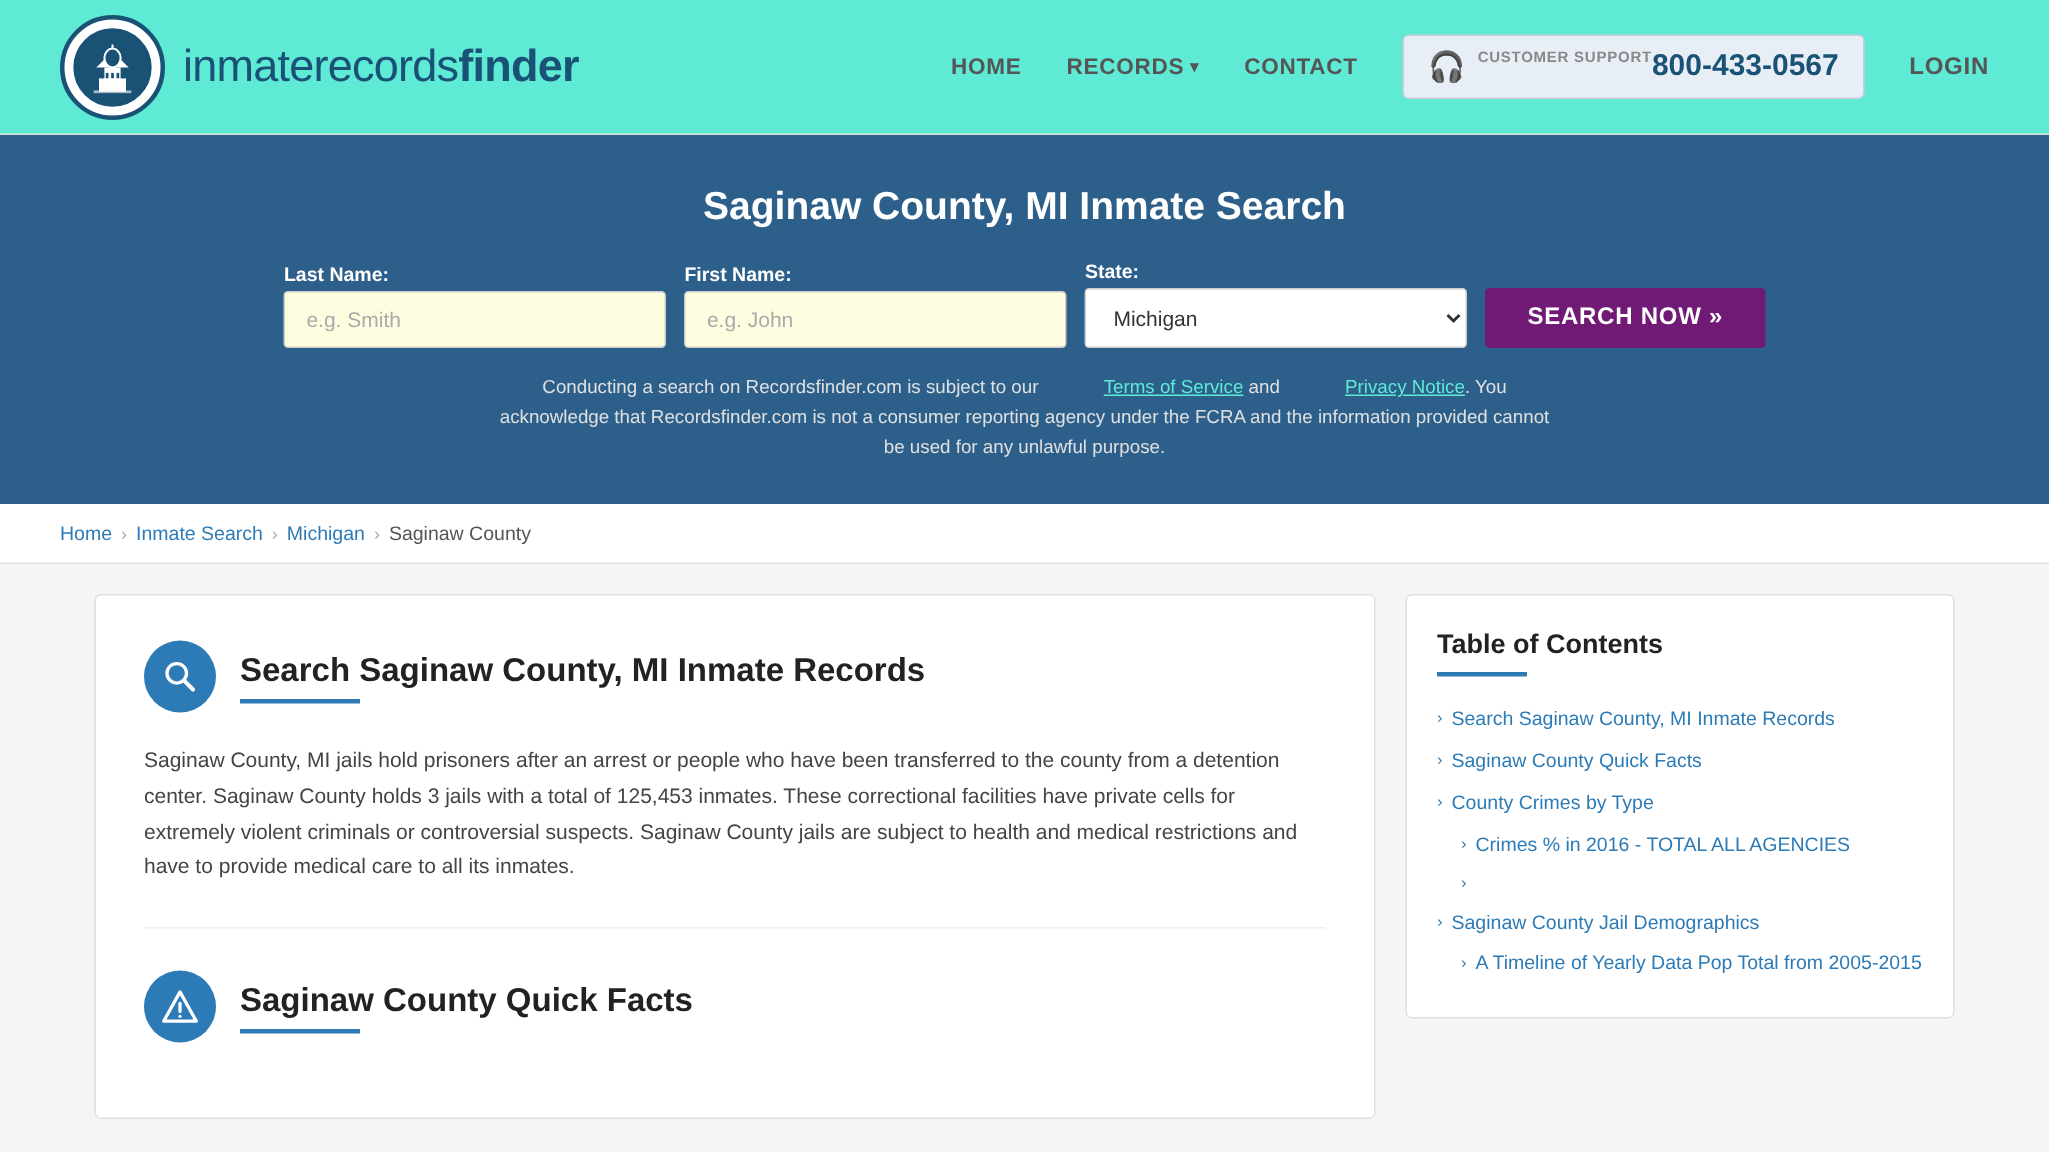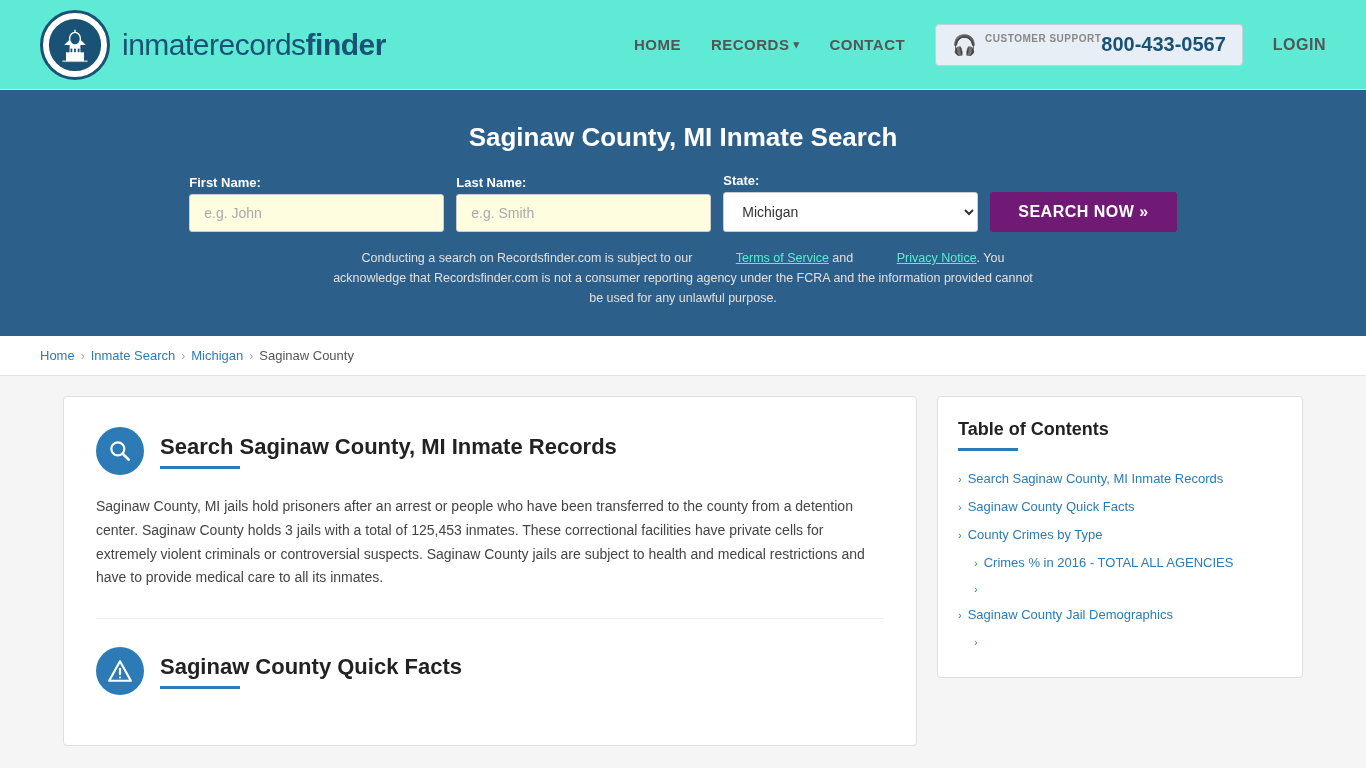--- a/index.html
+++ b/index.html
@@ -352,26 +352,26 @@
       </div>
     </div>
     <a class="login-link">LOGIN</a>
   </nav>
 </header>
 
 <section class="hero">
   <h1 class="hero-title">Saginaw County, MI Inmate Search</h1>
   <div class="search-form">
     <div class="form-group">
+      <label class="form-label">Last Name:</label>
+      <input class="form-input" type="text" placeholder="e.g. Smith" style="">
+    </div>
+    <div class="form-group">
       <label class="form-label">First Name:</label>
       <input class="form-input" type="text" placeholder="e.g. John" style="">
-    </div>
-    <div class="form-group">
-      <label class="form-label">Last Name:</label>
-      <input class="form-input" type="text" placeholder="e.g. Smith" style="">
     </div>
     <div class="form-group">
       <label class="form-label">State:</label>
       <select class="form-select">
         <option>Michigan</option>
         <option>Alabama</option>
         <option>Alaska</option>
         <option>Arizona</option>
         <option>California</option>
         <option>Florida</option>
@@ -455,17 +455,18 @@
       </a>
       <a class="toc-sub-item" href="#">
         <span class="toc-chevron">›</span>
       </a>
       <a class="toc-item" href="#">
         <span class="toc-chevron">›</span>
         <span>Saginaw County Jail Demographics</span>
       </a>
       <a class="toc-sub-item" href="#">
         <span class="toc-chevron">›</span>
+        <span>A Timeline of Yearly Data Pop Total from 2005-2015</span>
       </a>
     </div>
   </aside>
 
 </div>
 
 </body></html>

